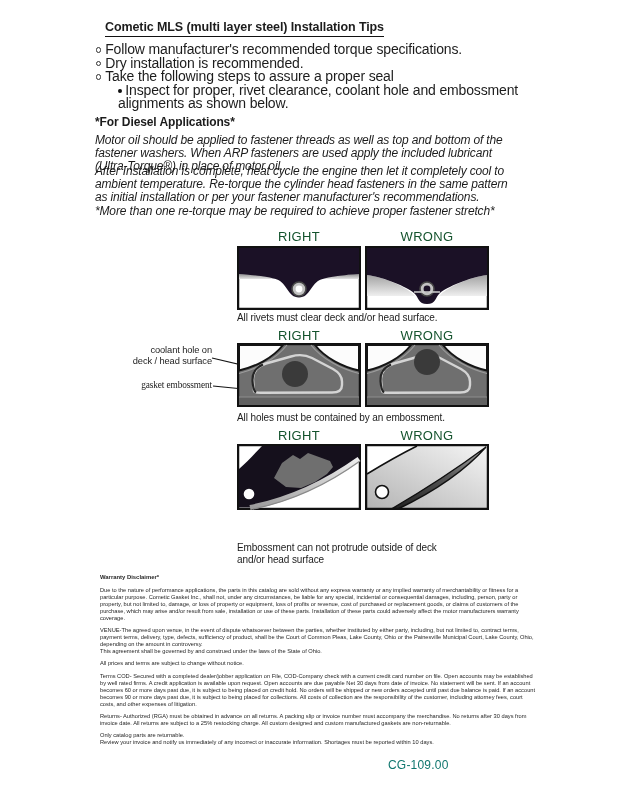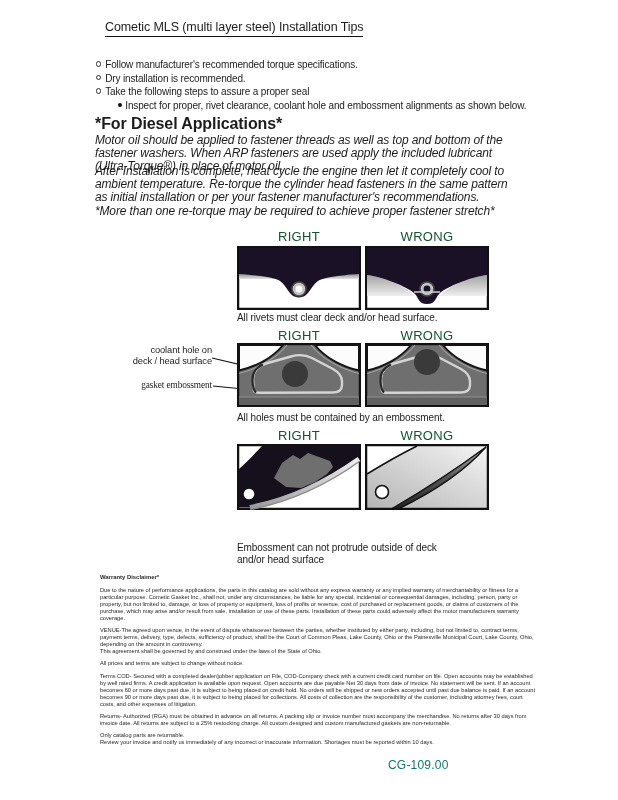--- a/index.html
+++ b/index.html
@@ -3,31 +3,31 @@
 <meta charset="utf-8">
 <style>
   html,body { margin:0; padding:0; background:#ffffff; }
   .page {
     position:relative; width:618px; height:800px; background:#fff;
     font-family:"Liberation Sans", sans-serif; color:#1c1c1c; overflow:hidden;
   }
 
   .title {
     position:absolute; left:105px; top:20px; margin:0;
-    font-size:12.5px; font-weight:normal; letter-spacing:-0.1px;
+    font-size:12.5px; font-weight:bold; letter-spacing:-0.1px;
     border-bottom:1.5px solid #111; padding-bottom:1.5px; display:inline-block;
   }
 
-  .tips { position:absolute; left:96px; top:58px; width:440px; font-size:10px; letter-spacing:-0.15px; }
+  .tips { position:absolute; left:96px; top:43px; width:440px; font-size:14px; letter-spacing:-0.15px; }
   .tip, .subtip { line-height:13.5px; }
   .subtip { padding-left:22px; }
   .omark { display:inline-block; width:3.2px; height:3.2px; border:1px solid #333; border-radius:50%; margin-right:4px; vertical-align:1.5px; }
   .dmark { display:inline-block; width:3.8px; height:3.8px; background:#111; border-radius:50%; margin-right:3.5px; vertical-align:1.5px; }
 
-  .diesel-h { position:absolute; left:95px; top:115px; margin:0; font-size:16px; font-weight:bold; letter-spacing:-0.1px; }
+  .diesel-h { position:absolute; left:95px; top:115px; margin:0; font-size:12px; font-weight:bold; letter-spacing:-0.1px; }
   .body { position:absolute; left:95px; width:424px; margin:0; font-size:12px; line-height:13px; letter-spacing:-0.15px;font-style:italic; }
 
   .hdr { position:absolute; width:124px; text-align:center; font-size:13px; letter-spacing:0.3px; color:#14532d; }
   .panel { position:absolute; display:block; }
   .caption { position:absolute; left:237px; font-size:10px; letter-spacing:-0.1px; line-height:11.5px; white-space:pre-line; }
   .side-label { position:absolute; left:118px; width:94px; text-align:right; font-size:9.3px; line-height:10.5px; letter-spacing:-0.1px; white-space:pre-line; }
 
   .fine { position:absolute; left:100px; top:574px; width:436px; font-size:5.7px; line-height:1.22; color:#262626; }
   .fine-h { font-weight:bold; font-size:5.9px; margin:0 0 6px 0; }
   .fine p { margin:0 0 5.5px 0; white-space:pre-line; }

